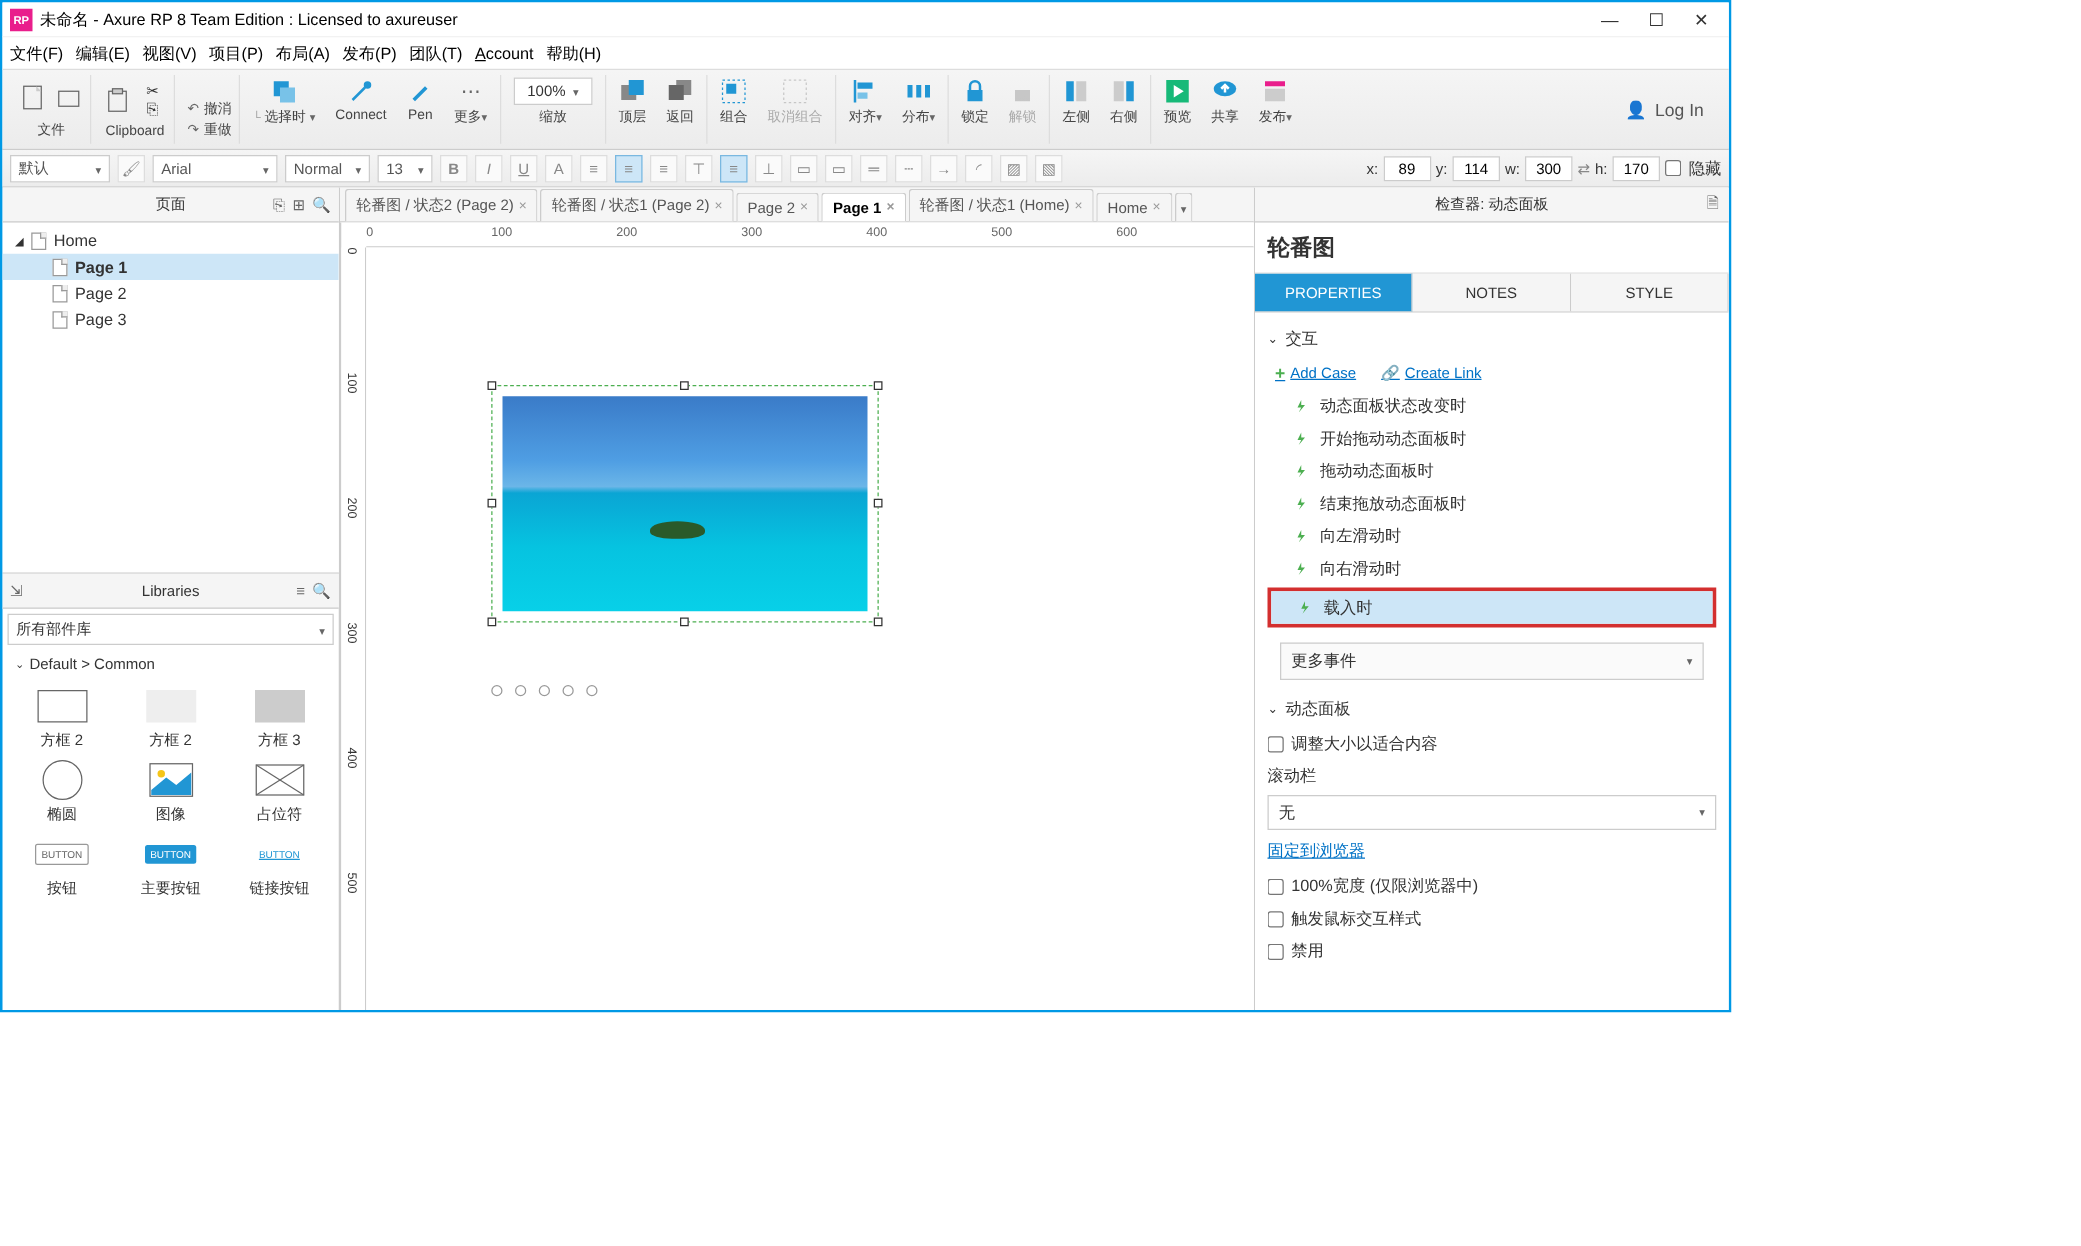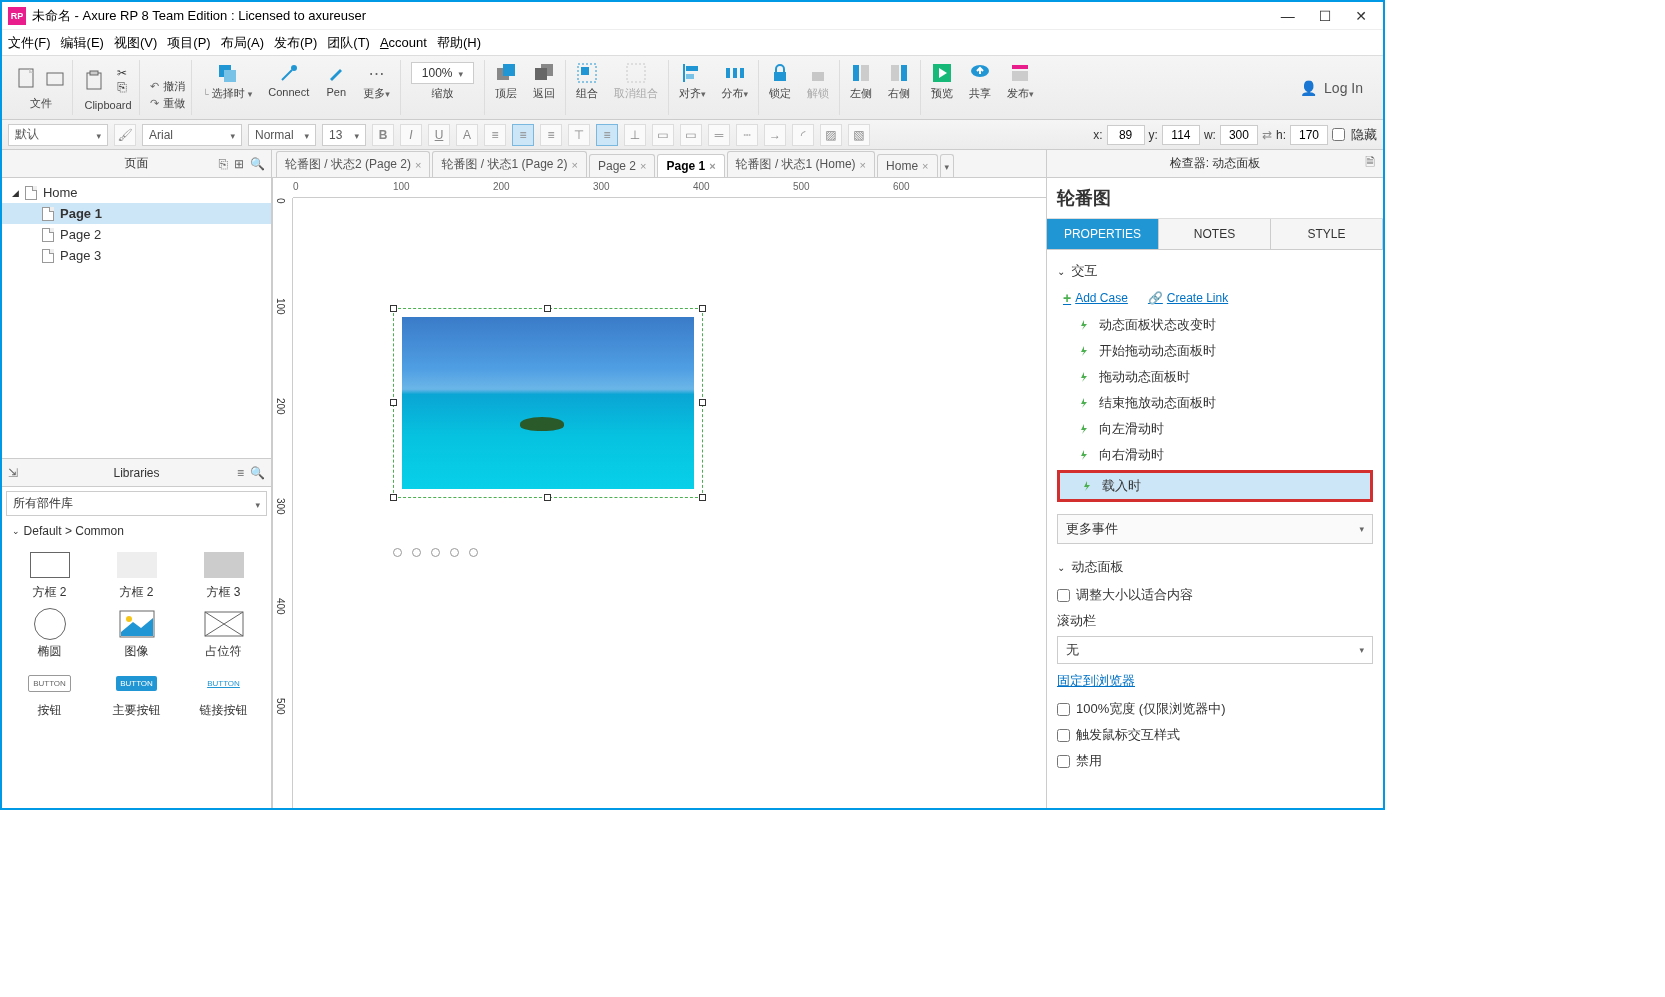--- a/index.html
+++ b/index.html
@@ -73,39 +73,39 @@
 .ruler-v .tick { position:absolute; left:2px; font-size:10px; writing-mode:vertical-rl;}
 .canvas { position:absolute; top:20px; left:20px; right:0; bottom:0; background:#fff;}
 .dpanel { position:absolute; left:100px; top:110px; width:310px; height:190px; border:1px dashed #4caf50;}
 .dpanel .imgbox { position:absolute; left:8px; top:8px; right:8px; bottom:8px; background:linear-gradient(to bottom, #3a7bc8 0%, #4f9ee3 30%, #6bb6e8 42%, #0aa5d4 45%, #06c3e0 70%, #08d0e8 100%); overflow:hidden;}
 .island { position:absolute; left:48%; top:58%; width:44px; height:14px; background:#2a5a2a; border-radius:50% 50% 40% 40%; transform:translateX(-50%);}
 .handle { position:absolute; width:7px; height:7px; background:#fff; border:1px solid #333;}
 .dots { position:absolute; left:100px; top:350px; display:flex; gap:10px;}
 .dot { width:9px; height:9px; border:1px solid #999; border-radius:50%;}
 
 
-.rightcol { width:337px; border-left:1px solid #ccc; display:flex; flex-direction:column; background:#fff;}
+.rightcol { width:380px; border-left:1px solid #ccc; display:flex; flex-direction:column; background:#fff;}
 .rhead { height:28px; background:#f5f5f5; border-bottom:1px solid #ccc; display:flex; align-items:center; justify-content:center; font-size:12px; position:relative;}
 .rhead .ricon { position:absolute; right:8px; color:#666;}
 .rtitle { font-size:18px; padding:8px 10px; font-weight:bold; border-bottom:1px solid #ddd;}
 .rtabs { display:flex; border-bottom:1px solid #ccc;}
 .rtab { flex:1; text-align:center; padding:8px 0; font-size:12px; background:#f5f5f5; border-right:1px solid #ccc;}
 .rtab.active { background:#2196d4; color:#fff;}
 .rbody { flex:1; overflow:auto; padding:6px 0;}
 .section-hdr { padding:6px 10px; display:flex; align-items:center; gap:6px; font-size:13px; color:#333;}
 .actions { display:flex; gap:20px; padding:4px 16px; align-items:center;}
 .actions .add { color:#0072c6; display:flex; align-items:center; gap:4px; text-decoration:underline;}
 .actions .plus { color:#4caf50; font-weight:bold; font-size:14px; text-decoration:none;}
 .actions .link { color:#0072c6; text-decoration:underline; display:flex; align-items:center; gap:4px;}
 .evlist { padding:2px 0;}
 .evitem { padding:4px 10px 4px 30px; display:flex; align-items:center; gap:8px; font-size:13px;}
 .evitem.sel { background:#cde6f7;}
 .evicon { width:14px; height:14px; display:inline-flex; align-items:center; justify-content:center;}
 .redbox { border:3px solid #d32f2f; margin:2px 10px;}
-.more-ev { margin:8px 10px; border:1px solid #ccc; padding:5px 8px; display:flex; justify-content:space-between; font-size:13px; background:#fafafa;}
+.more-ev { margin:8px 20px; border:1px solid #ccc; padding:5px 8px; display:flex; justify-content:space-between; font-size:13px; background:#fafafa;}
 .cbx { display:flex; align-items:center; gap:6px; padding:4px 10px; font-size:13px;}
 .cbx input { width:13px; height:13px;}
 .droplbl { padding:4px 10px; font-size:13px;}
 .drop { margin:2px 10px; border:1px solid #ccc; padding:4px 8px; display:flex; justify-content:space-between; font-size:13px;}
 .linktxt { padding:6px 10px; color:#0072c6; text-decoration:underline; font-size:13px;}
 
 .chev::after { content:'▾'; font-size:9px; color:#666;}
 svg { display:block;}
 </style>
 </head>
@@ -333,21 +333,21 @@
         </span>
       <div class="lbl"><span>发布</span><span class="chev"></span></div>
     </div>
     <div class="login">
       <span>👤</span>
       <span>Log In</span>
     </div>
   </div>
 
   <div class="formatbar">
-    <div class="fsel" style="width:100px">
+    <div class="fsel" style="width:80px">
         <span>默认</span>
         <span class="chev" style="margin-left:auto"></span>
       </div>
     <div class="fbtn">🖌</div>
     <div class="fsel" style="width:100px">
         <span>Arial</span>
         <span class="chev" style="margin-left:auto"></span>
       </div>
     <div class="fsel" style="width:68px">
         <span>Normal</span>

